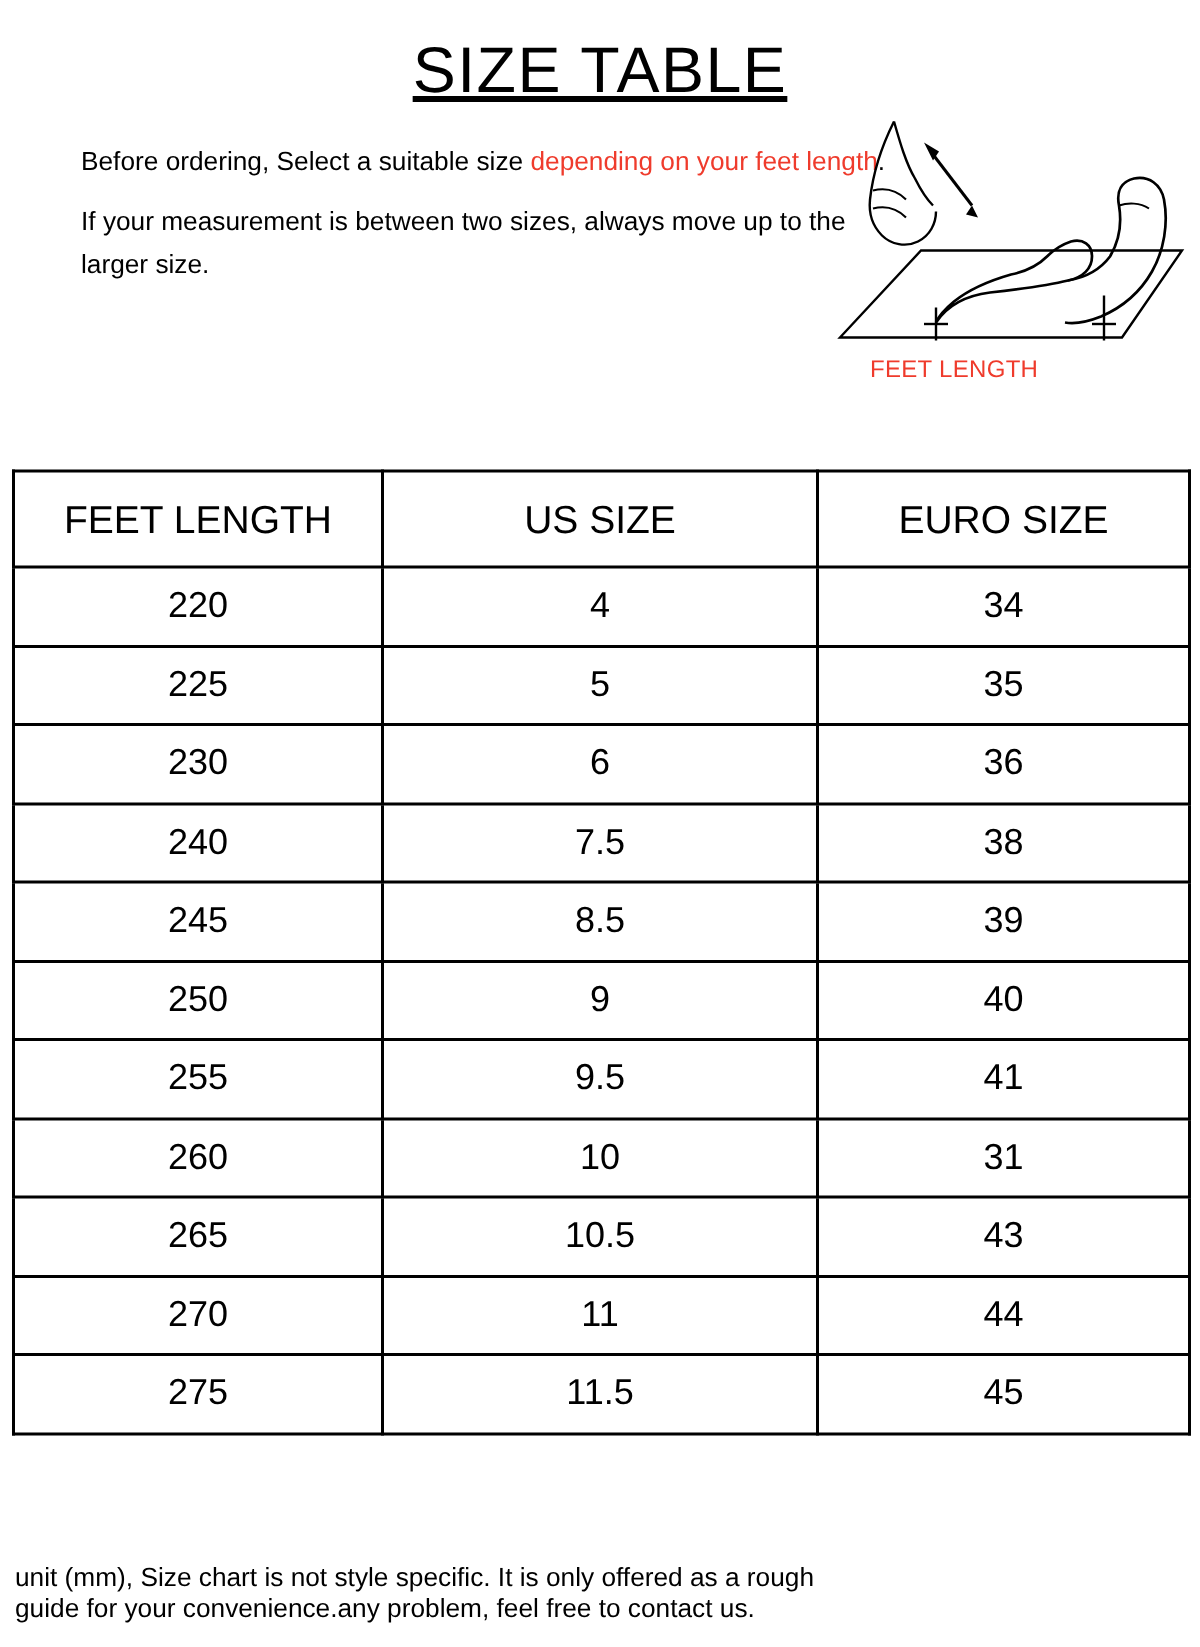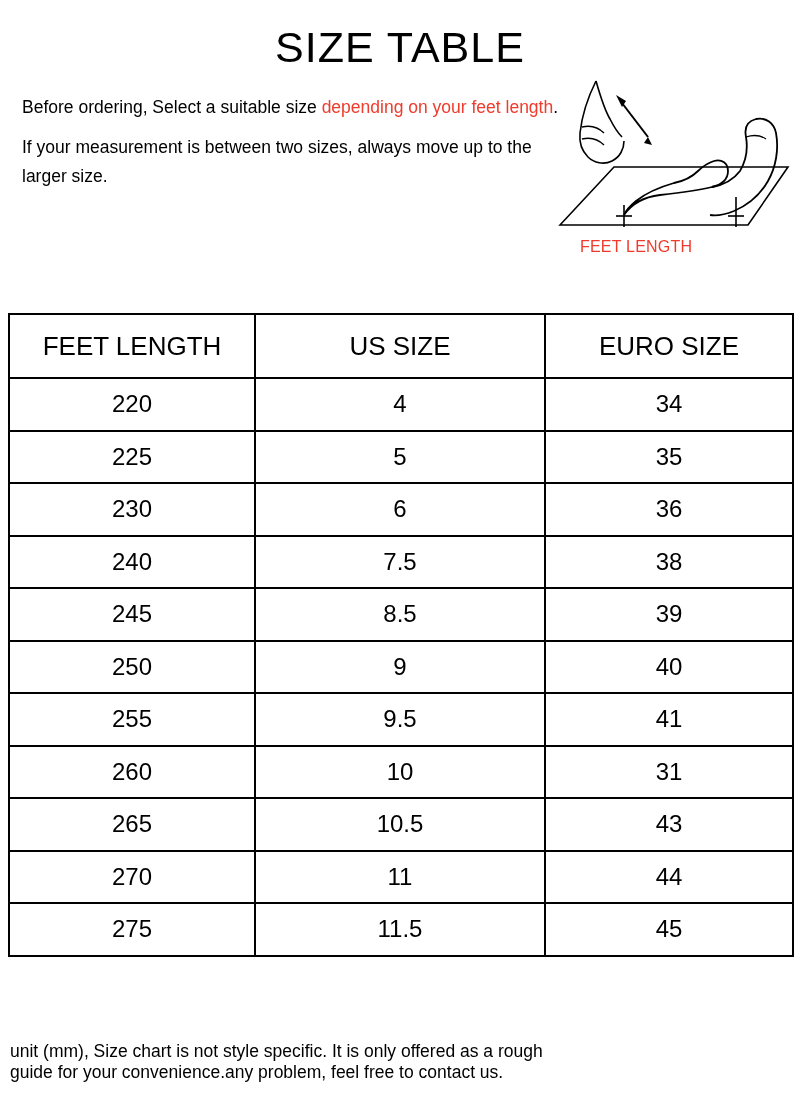--- a/index.html
+++ b/index.html
@@ -13,36 +13,38 @@
     font-family: "Liberation Sans", sans-serif;
     color: #000000;
     position: relative;
     overflow: hidden;
   }
   .page {
     width: 800px;
     height: 1098px;
     position: relative;
     box-sizing: border-box;
+    text-decoration: underline;
   }
 
   
   .title {
     text-align: center;
     font-size: 43px;
     font-weight: 400;
     letter-spacing: 1px;
     padding-top: 26px;
     line-height: 1.0;
   }
 
   
   .intro-wrap {
     position: relative;
     height: 196px;
+    margin-left: 32px;
   }
   .intro {
     position: absolute;
     left: 22px;
     top: 24px;
     width: 545px;
     font-size: 17.5px;
     line-height: 1.62;
   }
   .intro p {

